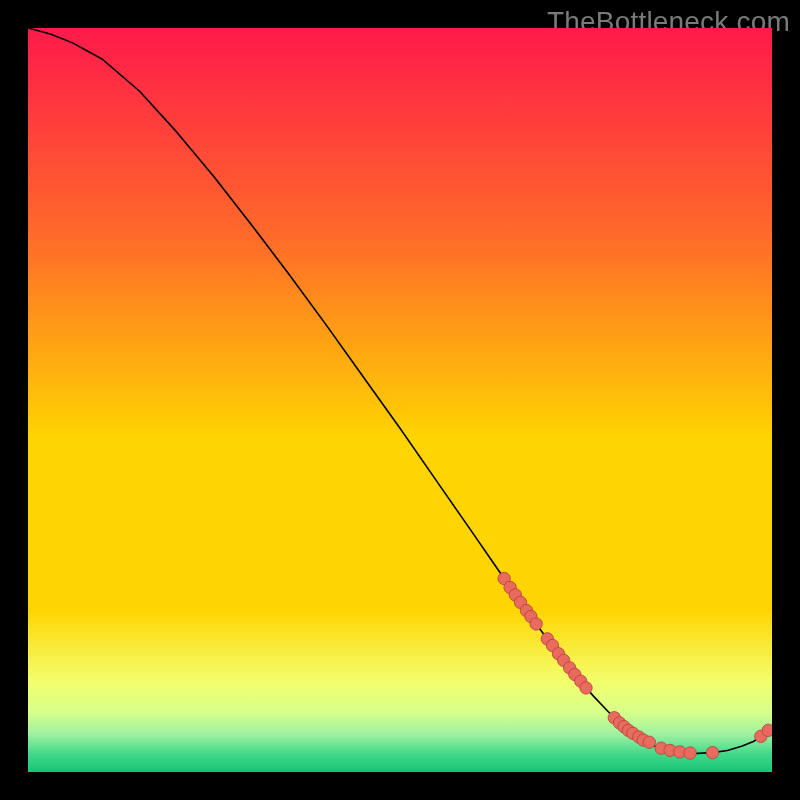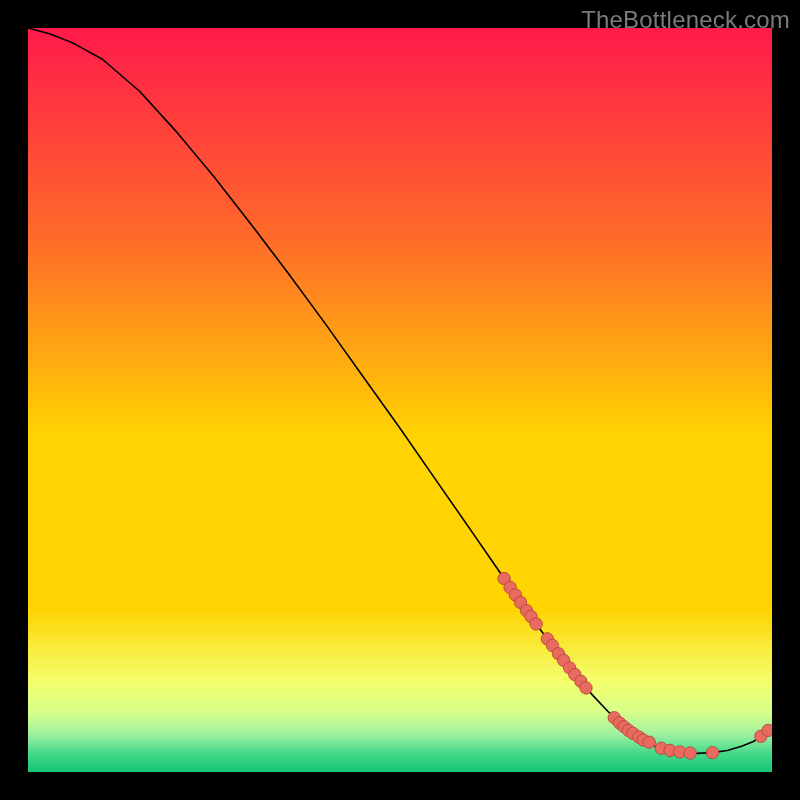--- a/index.html
+++ b/index.html
@@ -15,21 +15,21 @@
     position: relative;
     width: 800px;
     height: 800px;
     background: #000;
   }
   .watermark {
     position: absolute;
     top: 6px;
     right: 10px;
     color: #7a7a7a;
-    font-size: 24px;
+    font-size: 28px;
     font-weight: 400;
     letter-spacing: 0.2px;
     user-select: none;
   }
   .plot-wrap {
     position: absolute;
     left: 28px;
     top: 28px;
     width: 744px;
     height: 744px;

